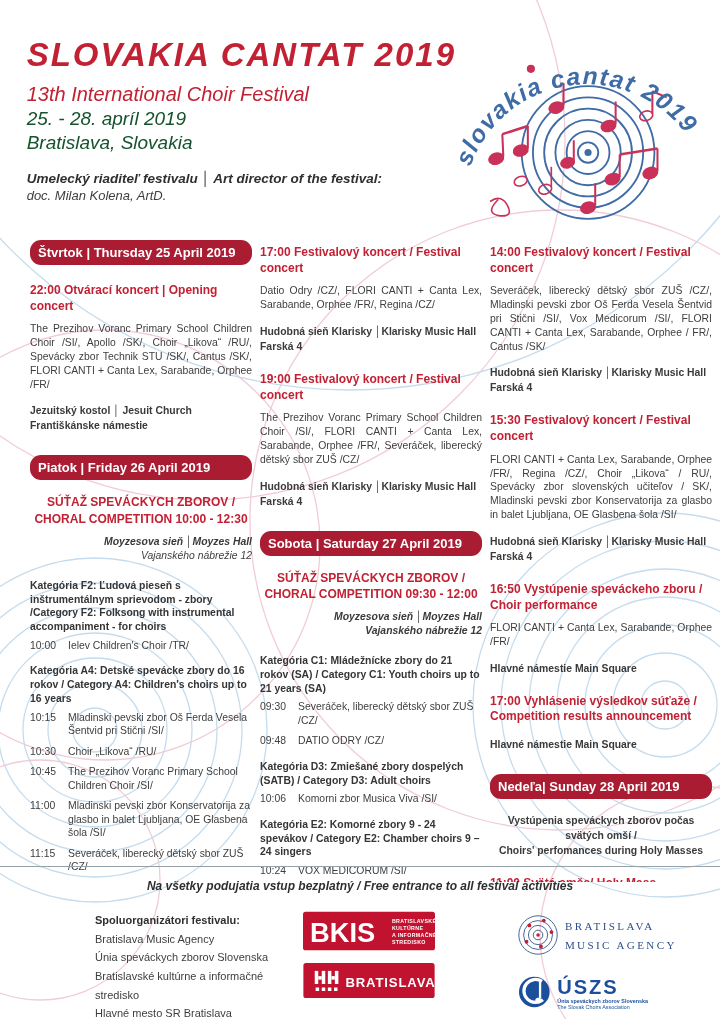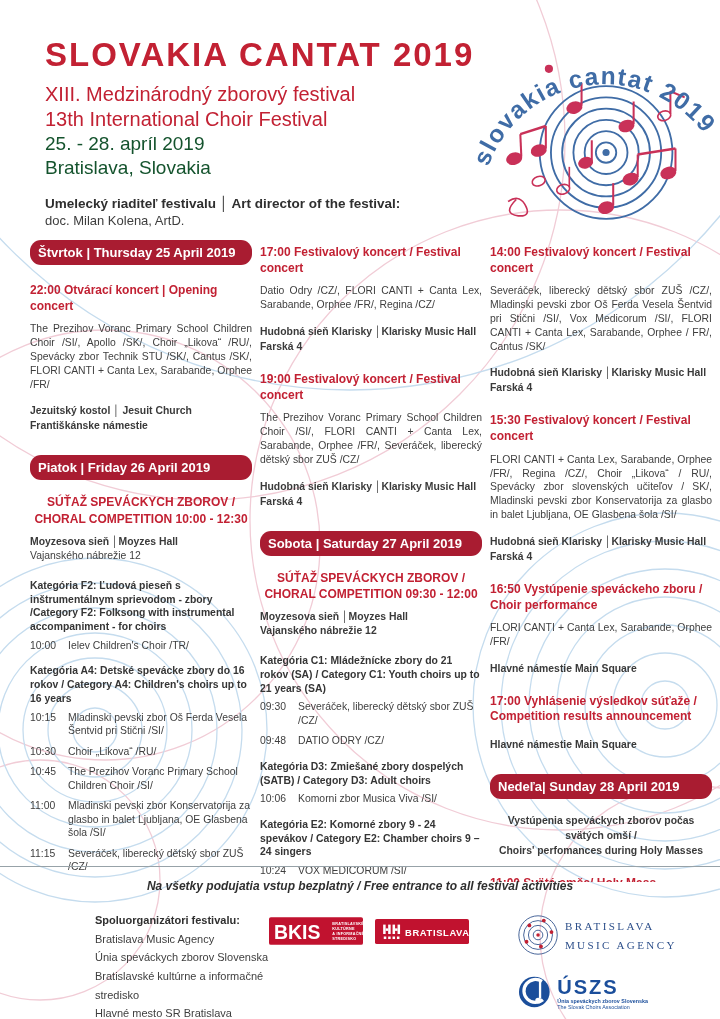--- a/index.html
+++ b/index.html
@@ -2,56 +2,56 @@
 <html><head>
 <meta charset="utf-8">
 <style>
   html,body{margin:0;padding:0;background:#ffffff;}
   .page{position:relative;width:720px;height:1019px;margin:0 auto;background:#fff;overflow:hidden;
         font-family:"Liberation Sans",sans-serif;color:#3e3e3e;}
   .wm{position:absolute;left:0;top:0;z-index:0;}
   .content{position:relative;z-index:1;}
 
   
-  header{display:flex;justify-content:space-between;padding:26px 6px 0 45px;}
+  header{display:flex;justify-content:flex-end;padding:26px 6px 0 45px;font-style:italic;}
   .h-title{font-size:33px;font-weight:bold;letter-spacing:2px;color:#c22133;margin:10px 0 8px;white-space:nowrap;}
   .sub{line-height:1.25;}
   .sub.red{font-size:20px;color:#c22133;}
   .sub.dark{font-size:19px;color:#14532d;}
   .director{margin-top:16px;font-size:13.5px;font-weight:bold;color:#2f2f2f;}
   .director-name{font-size:13px;color:#3e3e3e;margin-top:2px;}
   .logo-box{width:258px;flex:0 0 258px;margin-top:2px;}
 
   
   .columns{display:grid;grid-template-columns:1fr 1fr 1fr;gap:8px;margin:12px 8px 0 30px;
            font-size:10.4px;height:642px;overflow:hidden;}
   .col{min-width:0;}
   .daybar{background:#a91c31;color:#fff;font-weight:bold;font-size:13px;padding:5px 8px;margin:22px 0 12px;border-radius:11px;}
   .col > .daybar:first-child{margin-top:0;}
   .event{color:#c22133;font-weight:bold;font-size:12px;line-height:1.3;margin:18px 0 8px;}
   .col > .event:first-child{margin-top:5px;}
   .para{text-align:justify;line-height:1.33;margin:0 0 10px;}
   .venue{font-weight:bold;color:#3a3a3a;line-height:1.45;margin:12px 0 14px;}
   .comp{color:#c22133;font-weight:bold;font-size:12px;text-align:center;line-height:1.35;margin:14px 0 8px;}
-  .hall{text-align:left;line-height:1.35;margin:0 0 16px;}
+  .hall{text-align:right;line-height:1.35;margin:0 0 16px;font-style:italic;}
   .hall .b{font-weight:bold;color:#3a3a3a;}
   .note{text-align:center;font-weight:bold;color:#3a3a3a;line-height:1.45;margin:14px 0 10px;}
   .category{font-weight:bold;color:#353535;line-height:1.32;margin:12px 0 5px;}
   .slot{display:flex;line-height:1.3;margin:0 0 7px;}
   .slot .time{flex:0 0 32px;}
   .slot .name{flex:1;padding-left:6px;}
 
   
   .footer-area{position:absolute;left:0;right:0;top:866px;z-index:1;}
   .rule{border-top:1px solid #97a2a8;}
   .free-note{text-align:center;font-style:italic;font-weight:bold;font-size:12px;color:#2f2f2f;margin-top:12px;}
   .footer-cols{display:flex;align-items:flex-start;margin:18px 30px 0 95px;}
   .org{flex:1;font-size:11px;line-height:1.7;color:#3e3e3e;}
   .org .org-title{font-weight:bold;color:#2f2f2f;}
-  .logos-mid{width:200px;display:flex;align-items:center;gap:12px;margin-right:46px;}
+  .logos-mid{width:200px;display:flex;flex-direction:column;align-items:center;gap:12px;margin-right:46px;}
   .logos-right{width:175px;display:flex;flex-direction:column;gap:10px;align-items:flex-start;}
 </style>
 </head>
 <body>
 
 <div class="page">
 
   <svg class="wm" width="720" height="1019" viewBox="0 0 720 1019">
     <g fill="none" stroke="#f1ccd6" stroke-width="1.3">
       <circle cx="205" cy="140" r="360"></circle>
@@ -76,21 +76,20 @@
         <circle cx="665" cy="705" r="136"></circle>
         <circle cx="665" cy="705" r="164"></circle>
         <circle cx="665" cy="705" r="192"></circle>
     </g>
   </svg>
 
   <div class="content">
     <header>
       <div class="header-left">
         <h1 class="h-title">SLOVAKIA CANTAT 2019</h1>
-        <div class="sub red">XIII. Medzinárodný zborový festival</div>
         <div class="sub red">13th International Choir Festival</div>
         <div class="sub dark">25. - 28. apríl 2019</div>
         <div class="sub dark">Bratislava, Slovakia</div>
         <div class="director">Umelecký riaditeľ festivalu │ Art director of the festival:</div>
         <div class="director-name">doc. Milan Kolena, ArtD.</div>
       </div>
       <div class="logo-box">
         <svg width="258" height="196" viewBox="0 0 250 192">
           <defs>
             <path id="arcTextPath" d="M 12 138 A 121 121 0 0 1 244 146" fill="none"></path>

